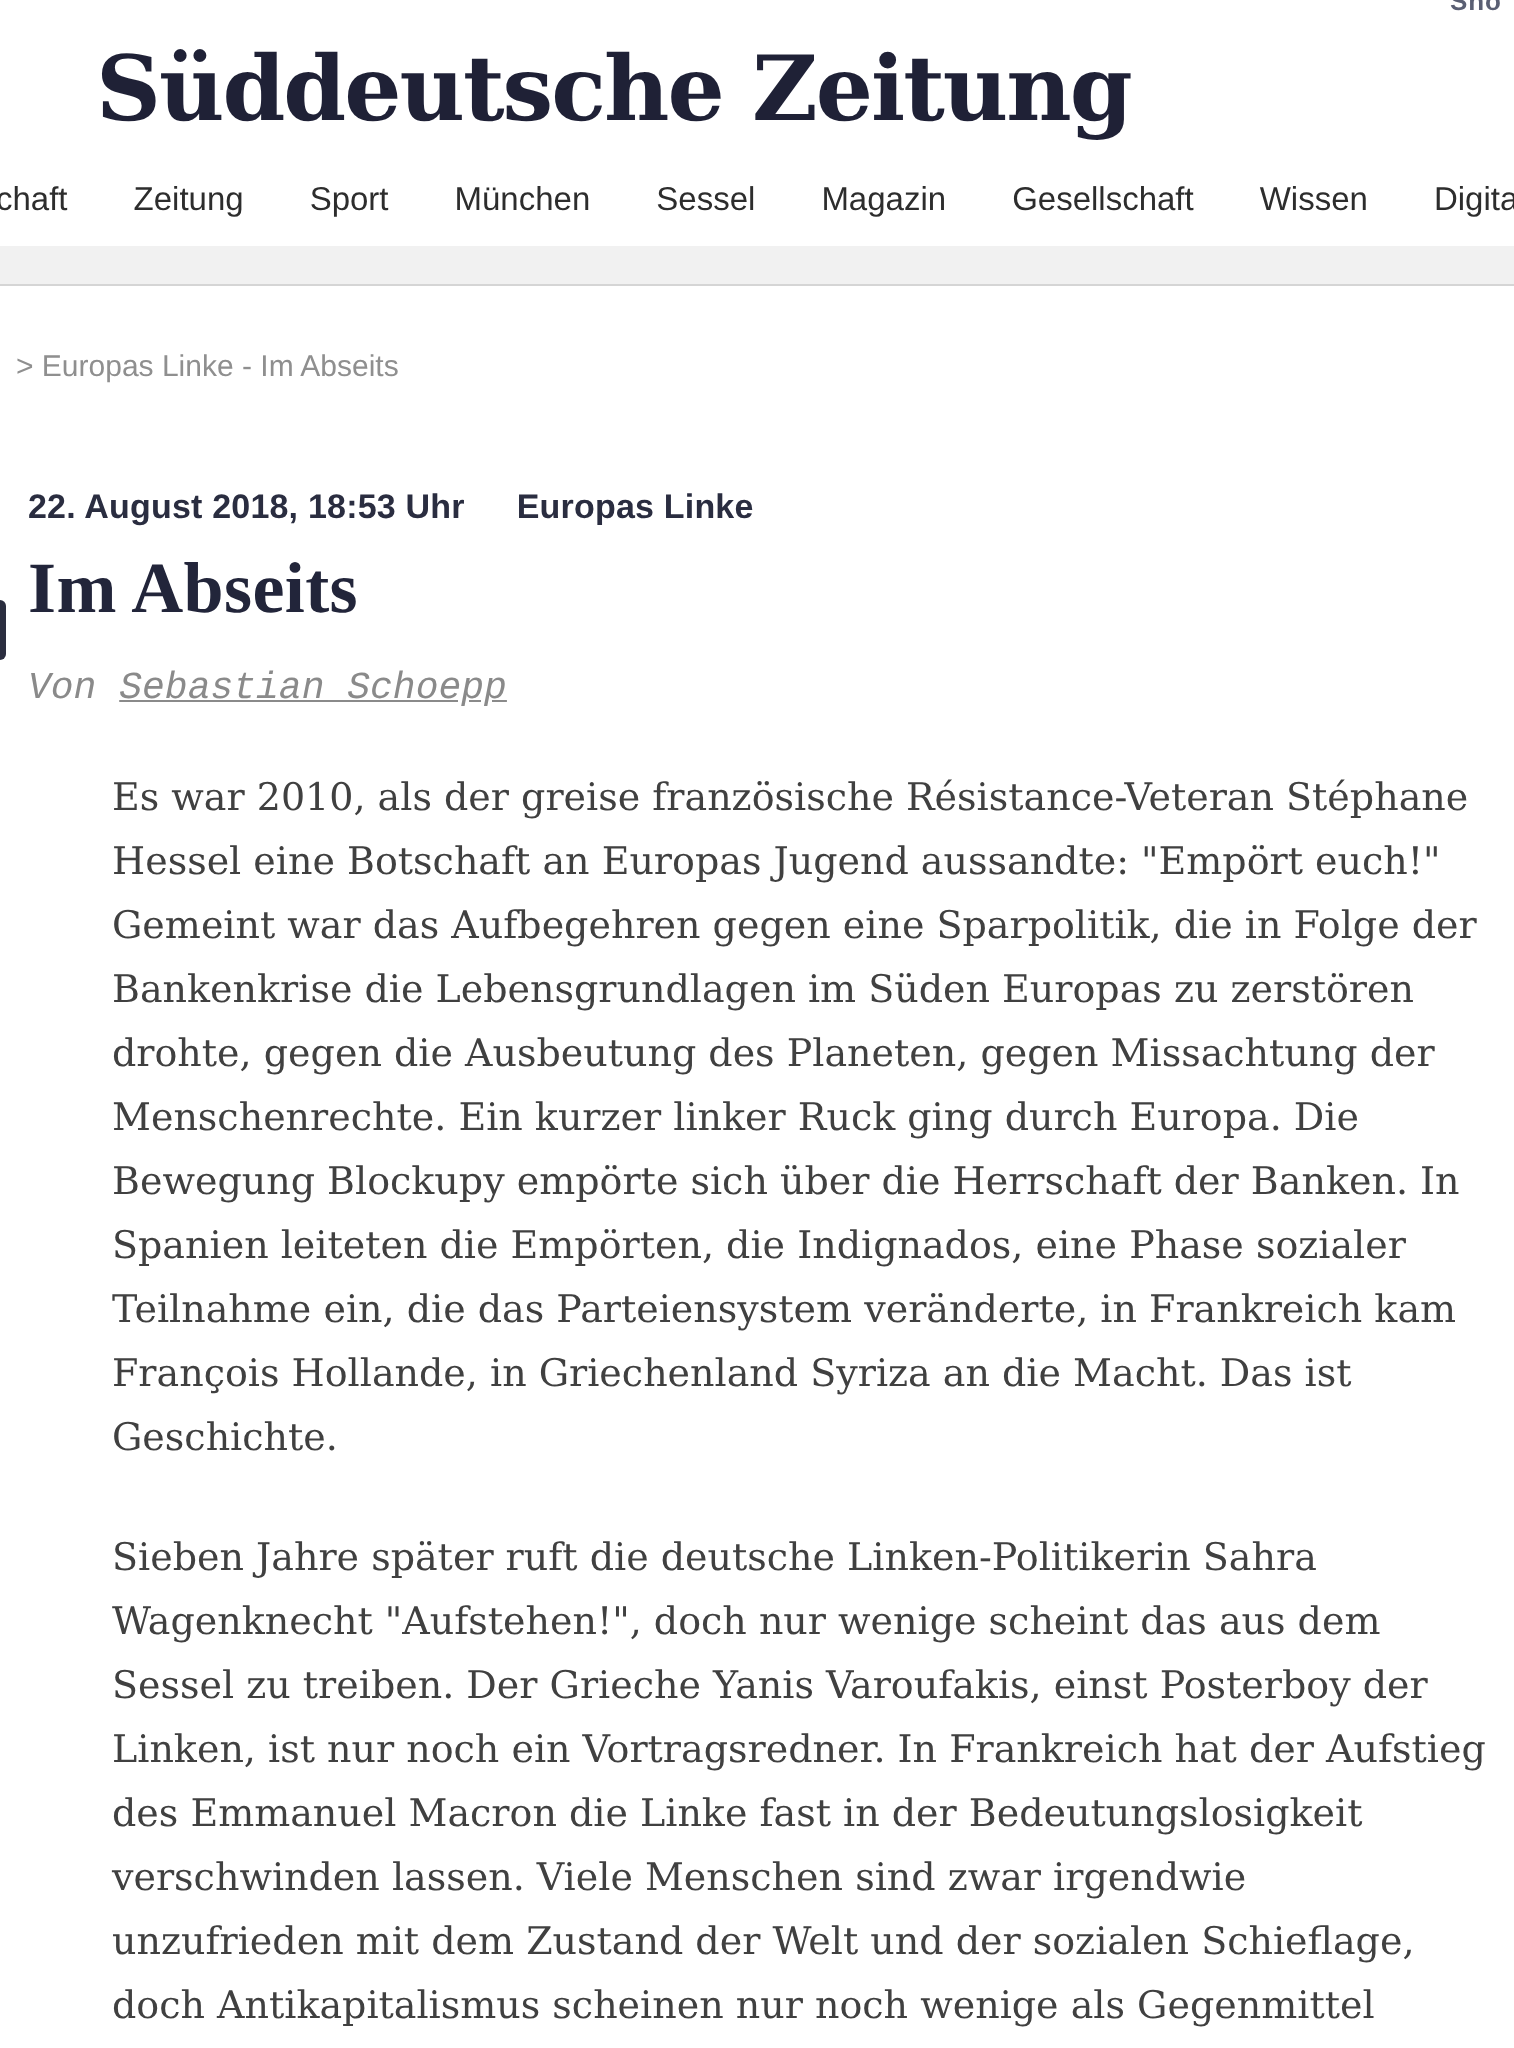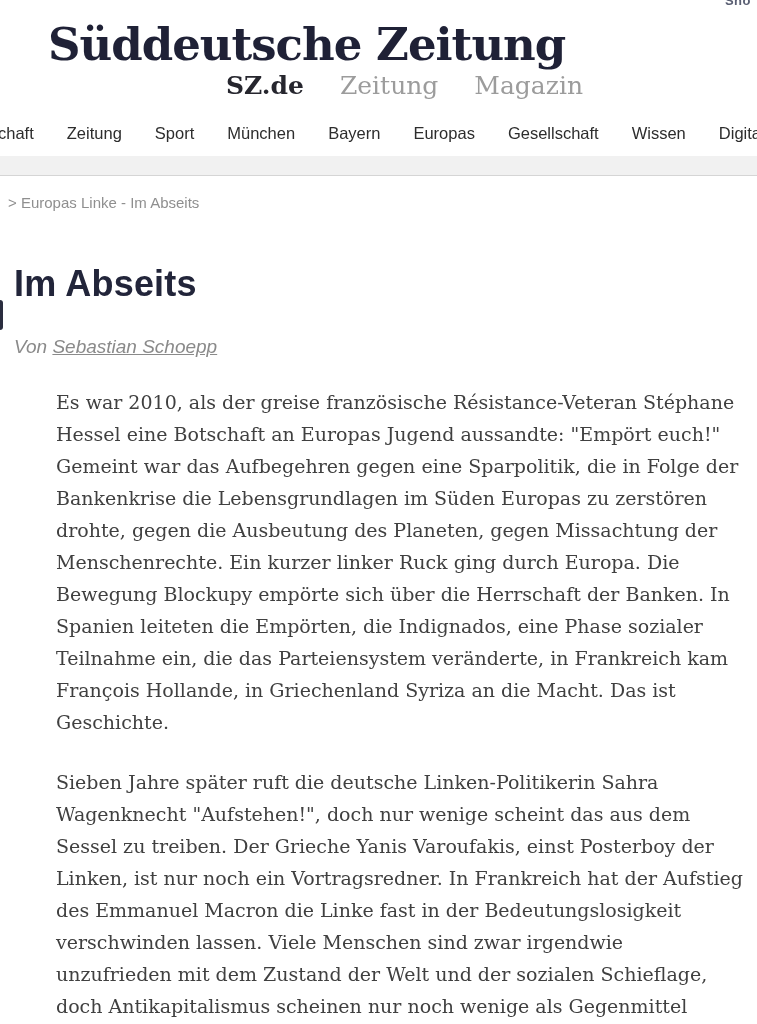--- a/index.html
+++ b/index.html
@@ -61,21 +61,21 @@
 
   .gray-band{
     margin-top:13px;
     height:20px;
     background:#f1f1f1;
     border-bottom:1px solid #d5d5d5;
   }
 
   
   .breadcrumb{
-    margin:18px 0 0 8px;
+    margin:32px 0 0 8px;
     font-size:15px;
     color:#8f8f8f;
   }
 
   
   .article{
     margin:52px 14px 0 14px;
     width:730px;
   }
   .article-meta{
@@ -84,32 +84,33 @@
     color:#2a2d40;
     letter-spacing:.1px;
   }
   .article-meta .kicker{ margin-left:26px; }
   .article-title{
     margin-top:9px;
     font-size:36px;
     font-weight:800;
     color:#22253a;
     letter-spacing:.2px;
+    font-family:Liberation Serif, serif;
   }
   .article-lead{
     margin-top:26px;
     font-size:19.5px;
     font-weight:700;
     line-height:28px;
     color:#2e3147;
     letter-spacing:.1px;
   }
   .article-byline{
-    margin-top:31px;
-    font-family:Liberation Sans, sans-serif;
+    margin-top:18px;
+    font-family:Liberation Mono, monospace;
     font-style:italic;
     font-size:19px;
     color:#8a8a8a;
   }
   .article-byline a{
     color:#8a8a8a;
     text-decoration:underline;
     cursor:pointer;
   }
   .article-body p{
@@ -134,46 +135,44 @@
 <body>
 
 <div class="corner-frag">Sho</div>
 
 <div class="left-sliver"></div>
 
 <header>
   <div class="masthead">
     <div class="logo">Süddeutsche Zeitung</div>
   </div>
-  <div class="masthead-tabs">
-    <span class="tab tab-active">SZ.de</span>
-    <span class="tab tab-inactive">Zeitung</span>
-    <span class="tab tab-inactive">Magazin</span>
-  </div>
 
   <nav class="main-nav">
     <span class="nav-item">chaft</span>
     <span class="nav-item">Zeitung</span>
     <span class="nav-item">Sport</span>
     <span class="nav-item">München</span>
-    <span class="nav-item">Bayern</span>
-    <span class="nav-item">Europas</span>
+    <span class="nav-item">Sessel</span>
+    <span class="nav-item">Magazin</span>
     <span class="nav-item">Gesellschaft</span>
     <span class="nav-item">Wissen</span>
     <span class="nav-item">Digital</span>
     <span class="nav-item">Karriere</span>
 
   </nav>
 
   <div class="gray-band"></div>
 </header>
 
 <div class="breadcrumb">&gt; Europas Linke - Im Abseits</div>
 
 <main class="article">
+  <div class="article-meta">
+    <span class="date">22. August 2018, 18:53 Uhr</span><span class="kicker">Europas Linke</span>
+  </div>
 
   <h1 class="article-title">Im Abseits</h1>
 
 
   <p class="article-byline">
     <span>Von </span><a>Sebastian Schoepp</a>
   </p>
 
   <div class="article-body">
     <p>Es war 2010, als der greise französische Résistance-Veteran Stéphane Hessel eine Botschaft an Europas Jugend aussandte: "Empört euch!" Gemeint war das Aufbegehren gegen eine Sparpolitik, die in Folge der Bankenkrise die Lebensgrundlagen im Süden Europas zu zerstören drohte, gegen die Ausbeutung des Planeten, gegen Missachtung der Menschenrechte. Ein kurzer linker Ruck ging durch Europa. Die Bewegung Blockupy empörte sich über die Herrschaft der Banken. In Spanien leiteten die Empörten, die Indignados, eine Phase sozialer Teilnahme ein, die das Parteiensystem veränderte, in Frankreich kam François Hollande, in Griechenland Syriza an die Macht. Das ist Geschichte.</p>

